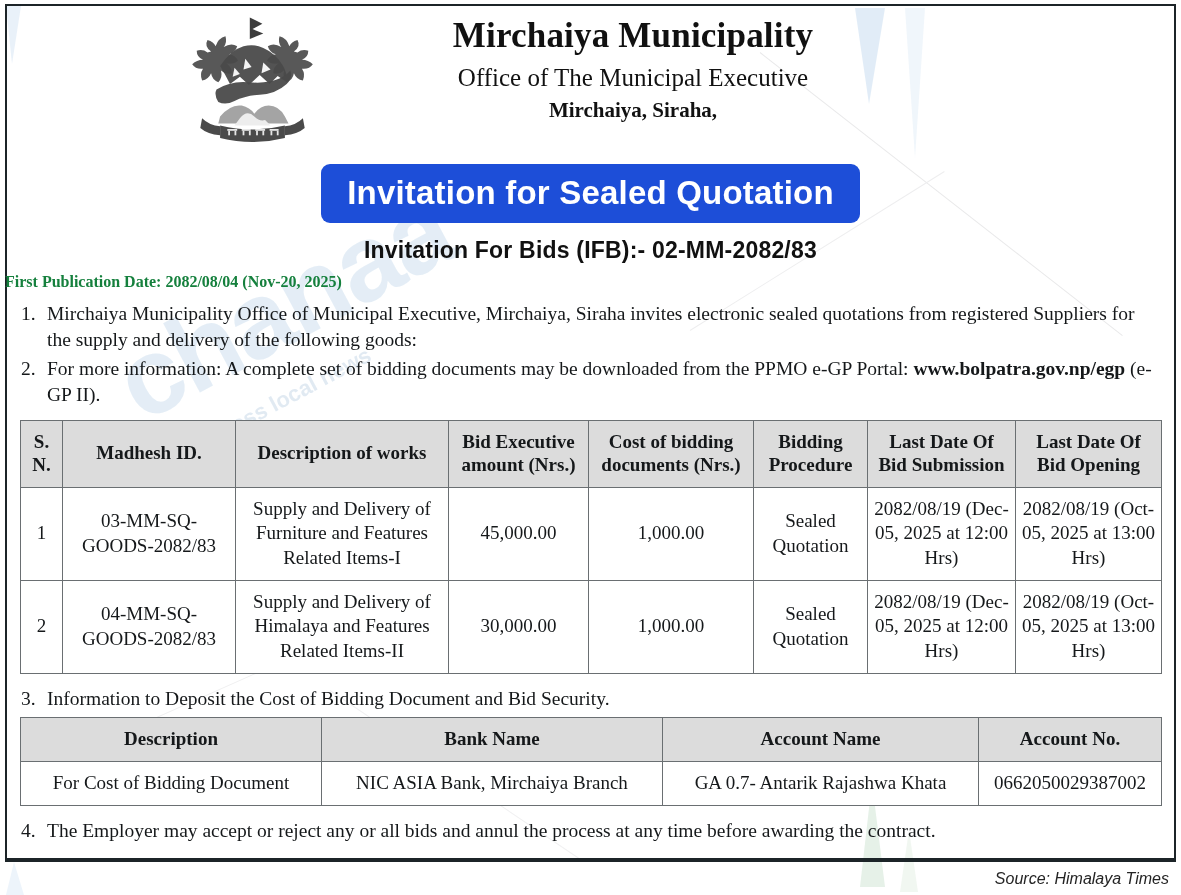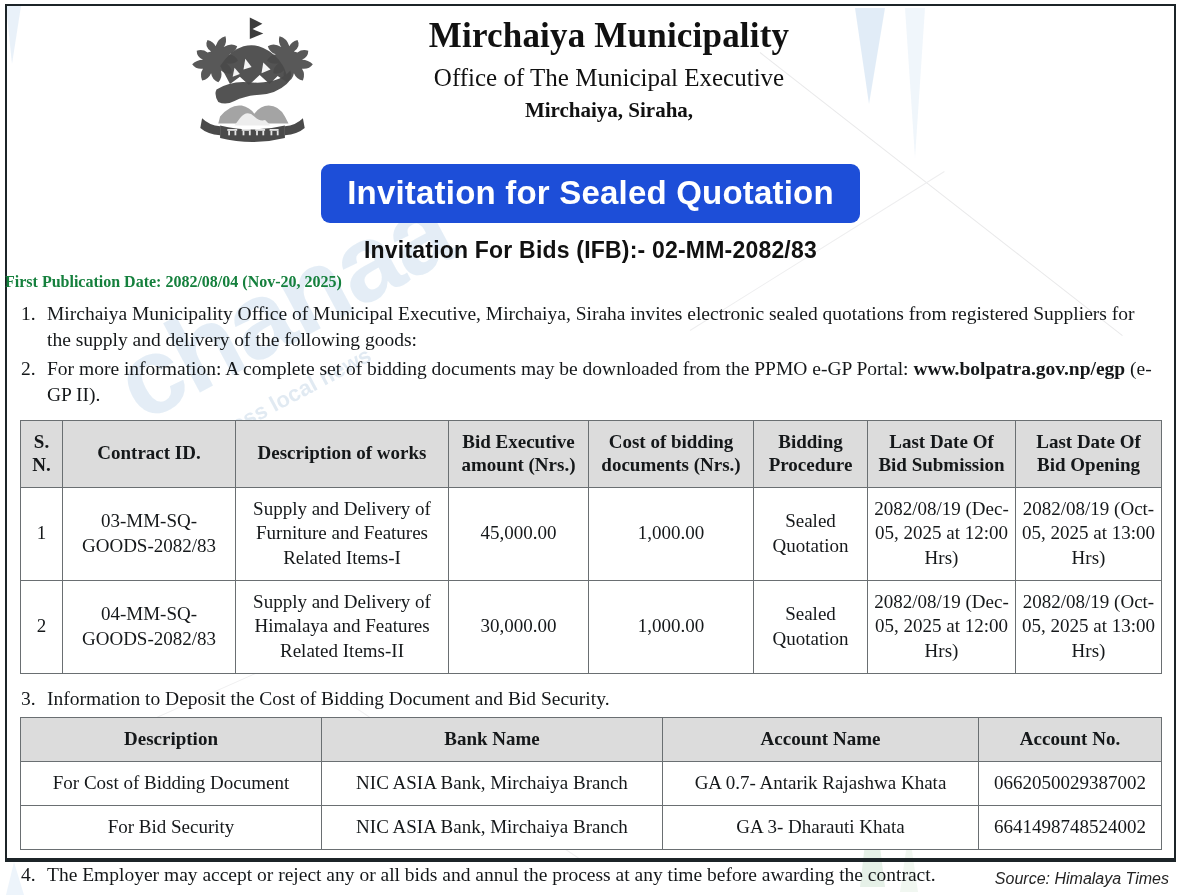--- a/index.html
+++ b/index.html
@@ -161,21 +161,21 @@
   .hdr { position: relative; height: 150px; }
 
   .emblem {
     position: absolute;
     left: 175px; top: 8px;
     width: 145px; height: 135px;
   }
 
   .hdr-text {
     position: absolute;
-    left: 284px; top: 10px;
+    left: 308px; top: 10px;
     width: 640px;
     text-align: center;
   }
   .org-name {
     font-size: 35px;
     font-weight: bold;
     line-height: 1.25;
     color: #111;
     letter-spacing: .2px;
   }
@@ -418,21 +418,21 @@
           <col class="c-cbd">
             <col class="c-proc">
             <col class="c-sub">
             <col class="c-open">
         </colgroup>
         <thead>
           <tr>
             <th>
               <span>S.</span><br><span>N.</span>
             </th>
-            <th>Contract ID.</th>
+            <th>Madhesh ID.</th>
             <th>Description of works</th>
             <th>
               <span>Bid Executive</span><br><span>amount (Nrs.)</span>
             </th>
             <th>
               <span>Cost of bidding</span><br><span>documents (Nrs.)</span>
             </th>
             <th>
               <span>Bidding</span><br><span>Procedure</span>
             </th>
@@ -490,26 +490,20 @@
             <th>Account No.</th>
           </tr>
         </thead>
         <tbody>
           <tr>
             <td>For Cost of Bidding Document</td>
             <td>NIC ASIA Bank, Mirchaiya Branch</td>
             <td>GA 0.7- Antarik Rajashwa Khata</td>
             <td>0662050029387002</td>
           </tr>
-          <tr>
-            <td>For Bid Security</td>
-            <td>NIC ASIA Bank, Mirchaiya Branch</td>
-            <td>GA 3- Dharauti Khata</td>
-            <td>6641498748524002</td>
-          </tr>
         </tbody>
       </table>
     </div>
 
     <div class="clause clause-4">
       <div class="num">4.</div>
       <div class="body">The Employer may accept or reject any or all bids and annul the process at any time before awarding the contract.</div>
     </div>
 
   </div>

